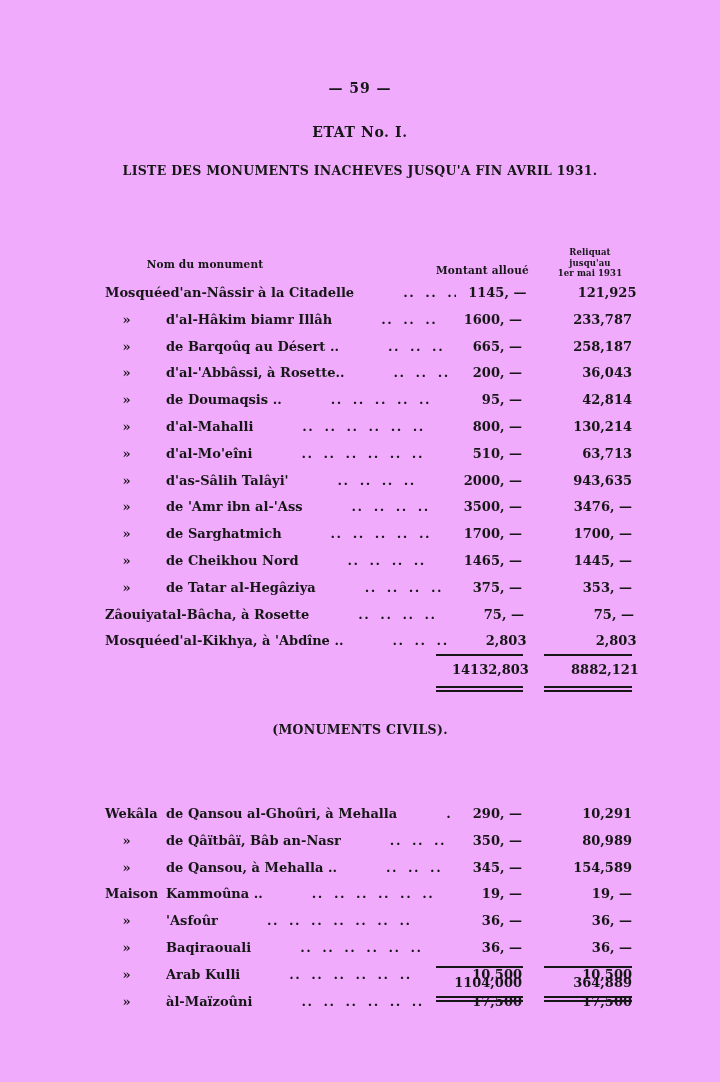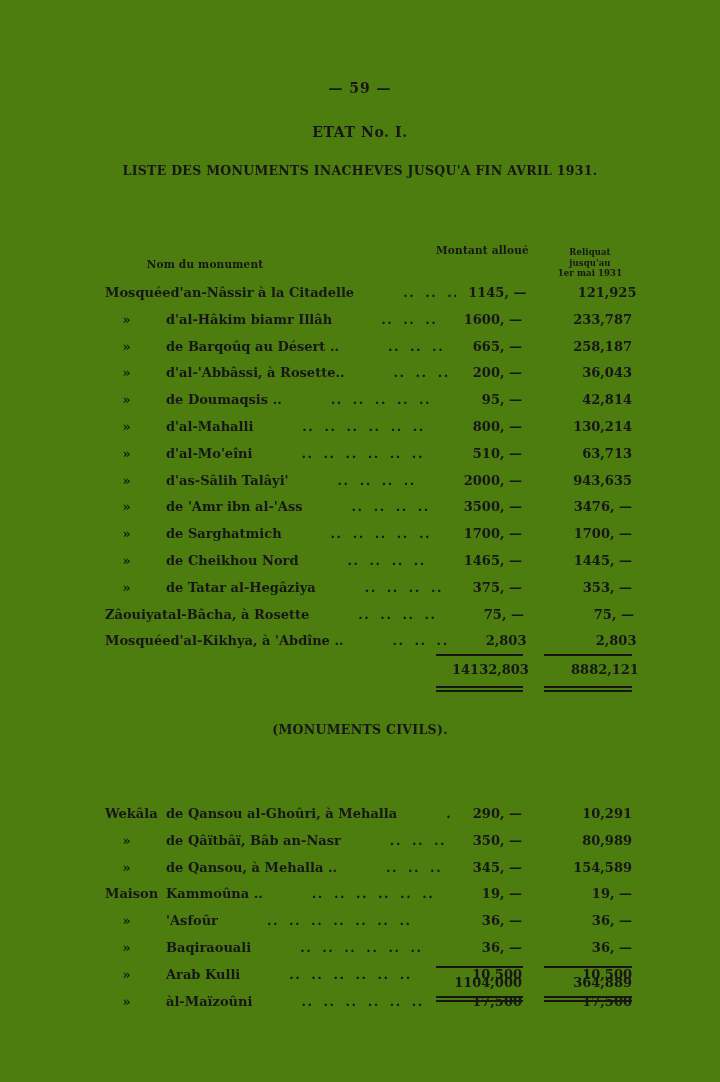--- a/index.html
+++ b/index.html
@@ -4,21 +4,21 @@
 <style>
   html, body {
     margin: 0;
     padding: 0;
     background: #ffffff;
   }
   .page {
     position: relative;
     width: 720px;
     height: 1082px;
-    background: #4d7c0f;
+    background: #f0abfc;
     font-family: "DejaVu Serif", serif;
     font-weight: bold;
     color: #161616;
     overflow: hidden;
   }
   .centered {
     position: absolute;
     left: 0;
     right: 0;
     text-align: center;
@@ -30,21 +30,21 @@
   .section-heading-1 { top: 204px; font-size: 12.5px; letter-spacing: 0.3px; }
   .section-heading-2 { top: 722px; font-size: 12.5px; letter-spacing: 0.3px; }
 
   .col-header {
     position: absolute;
     text-align: center;
     font-size: 10.5px;
     letter-spacing: 0.2px;
   }
   .h-name    { left: 105px; width: 200px; top: 258px; }
-  .h-montant { left: 420px; width: 125px; top: 244px; }
+  .h-montant { left: 420px; width: 125px; top: 264px; }
   .h-reliquat {
     left: 540px; width: 100px; top: 247px;
     font-size: 8.5px; line-height: 10.5px; letter-spacing: 0.1px;
   }
 
   .rows {
     position: absolute;
     left: 0;
     width: 720px;
   }

